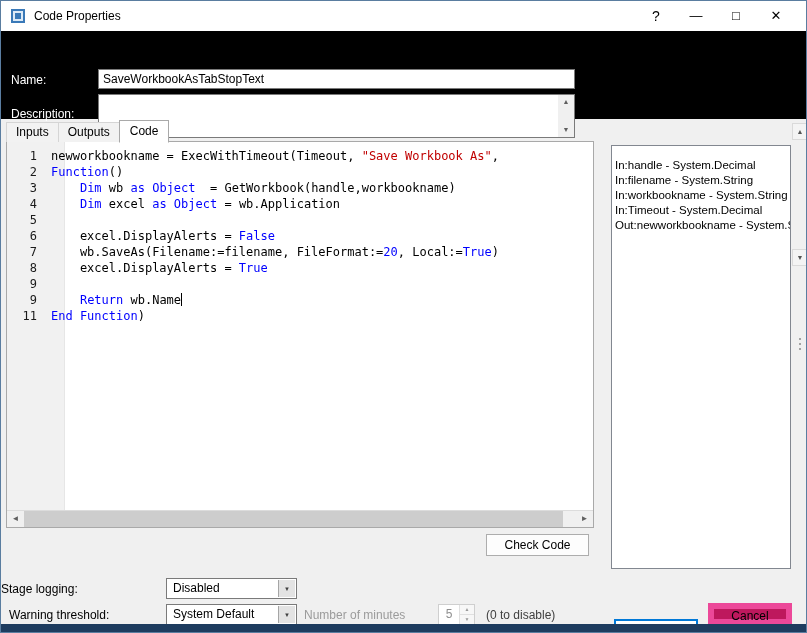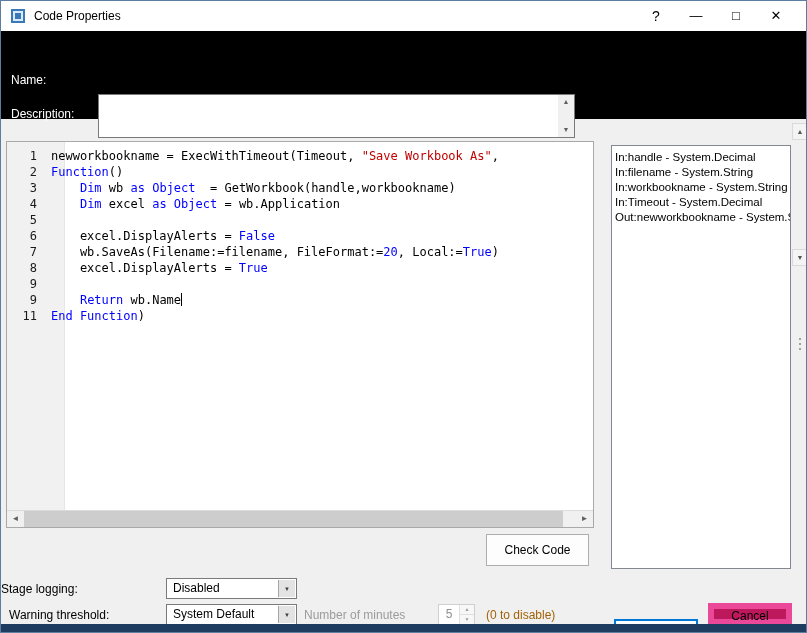--- a/index.html
+++ b/index.html
@@ -60,45 +60,45 @@
   .tok-s { color:#c00000; }
   .caret { display:inline-block; width:1px; height:13px; background:#000; vertical-align:-2px; }
 
   .hscroll { position:absolute; left:0; right:0; bottom:0; height:17px; background:#f0f0f0;
              border-top:1px solid #dcdcdc; }
   .hs-btn { position:absolute; top:0; width:17px; height:16px; text-align:center; font-size:8px;
             line-height:16px; color:#5f5f5f; }
   .hs-left { left:0; } .hs-right { right:0; }
   .hs-thumb { position:absolute; left:17px; right:30px; top:0; height:16px; background:#cdcdcd; }
 
-  .check-code { position:absolute; left:485px; top:533px; width:103px; height:32px;
+  .check-code { position:absolute; left:485px; top:533px; width:103px; height:22px;
                 background:#fdfdfd; border:1px solid #adadad; font:12px "Liberation Sans",sans-serif;
                 cursor:default; }
 
   
   .params-title { position:absolute; left:611px; top:126px; font-weight:bold; font-size:16px;margin-top:28px; }
   .params-box { position:absolute; left:610px; top:144px; width:180px; height:424px;
-                background:#fff; border:1px solid #828790; overflow:hidden; padding-top:4px; }
+                background:#fff; border:1px solid #828790; overflow:hidden; padding-top:12px; }
   .param-item { font-size:11.5px; line-height:15px; padding:0 3px; white-space:nowrap; overflow:hidden; }
 
   
   .right-strip { position:absolute; left:791px; top:122px; width:16px; height:503px; background:#f0f0f0; }
   .rs-btn { position:absolute; left:0; width:16px; height:17px; background:#f4f4f4;
             border:1px solid #dadada; color:#555; font-size:7px; text-align:center; line-height:15px; }
   .rs-up { top:0; } .rs-down { top:126px; }
   .rs-grip { position:absolute; left:0; top:208px; width:16px; height:26px;
              display:flex; flex-direction:column; align-items:center; justify-content:center; gap:3px; }
   .rs-grip i { width:2px; height:2px; background:#8a8a8a; border-radius:50%; }
 
   
   .f-label { position:absolute; font-size:12px; color:#000; }
   .lbl-stage { left:0; top:581px; }
   .lbl-warn { left:8px; top:607px; }
   .lbl-minutes { left:303px; top:607px; color:#9b9b9b; }
-  .lbl-disable { left:485px; top:607px; color:#a16207; }
+  .lbl-disable { left:485px; top:607px; color:#404040; }
 
   .combo { position:absolute; width:131px; height:21px; background:#fff; border:1px solid #7a7a7a; cursor:default; }
   .combo-stage { left:165px; top:577px; }
   .combo-warn { left:165px; top:603px; }
   .combo-text { position:absolute; left:6px; top:0; line-height:19px; font-size:12px; white-space:nowrap; }
   .combo-btn { position:absolute; top:1px; right:1px; bottom:1px; width:17px; background:#e3e3e3;
                border-left:1px solid #a5a5a5; display:flex; align-items:center; justify-content:center;
                font-size:6px; color:#404040; }
 
   .spinner { position:absolute; left:437px; top:603px; width:37px; height:21px; background:#fff;
@@ -128,29 +128,35 @@
     <div class="win-controls">
       <button class="wc help">?</button>
       <button class="wc">—</button>
       <button class="wc">□</button>
       <button class="wc">✕</button>
     </div>
   </div>
 
   <div class="hdr">
     <span class="hdr-label lbl-name">Name:</span>
+    <input class="name-input" value="SaveWorkbookAsTabStopText" style="">
     <span class="hdr-label lbl-desc">Description:</span>
     <div class="desc-box">
       <div class="desc-scrollbar">
         <div class="ds-btn ds-up">▲</div>
         <div class="ds-btn ds-down">▼</div>
       </div>
     </div>
   </div>
 
+  <div class="tab-strip">
+      <div class="tab">Inputs</div>
+      <div class="tab">Outputs</div>
+      <div class="tab active">Code</div>
+    </div>
 
   <div class="code-panel">
     <div class="gutter"></div>
     <div class="code-lines">
         <div class="code-line">
           <span class="ln">1</span>
           <span class="lt"><span class="tok-p">newworkbookname = ExecWithTimeout(Timeout, </span><span class="tok-s">"Save Workbook As"</span><span class="tok-p">,</span></span>
         </div>
         <div class="code-line">
           <span class="ln">2</span>

